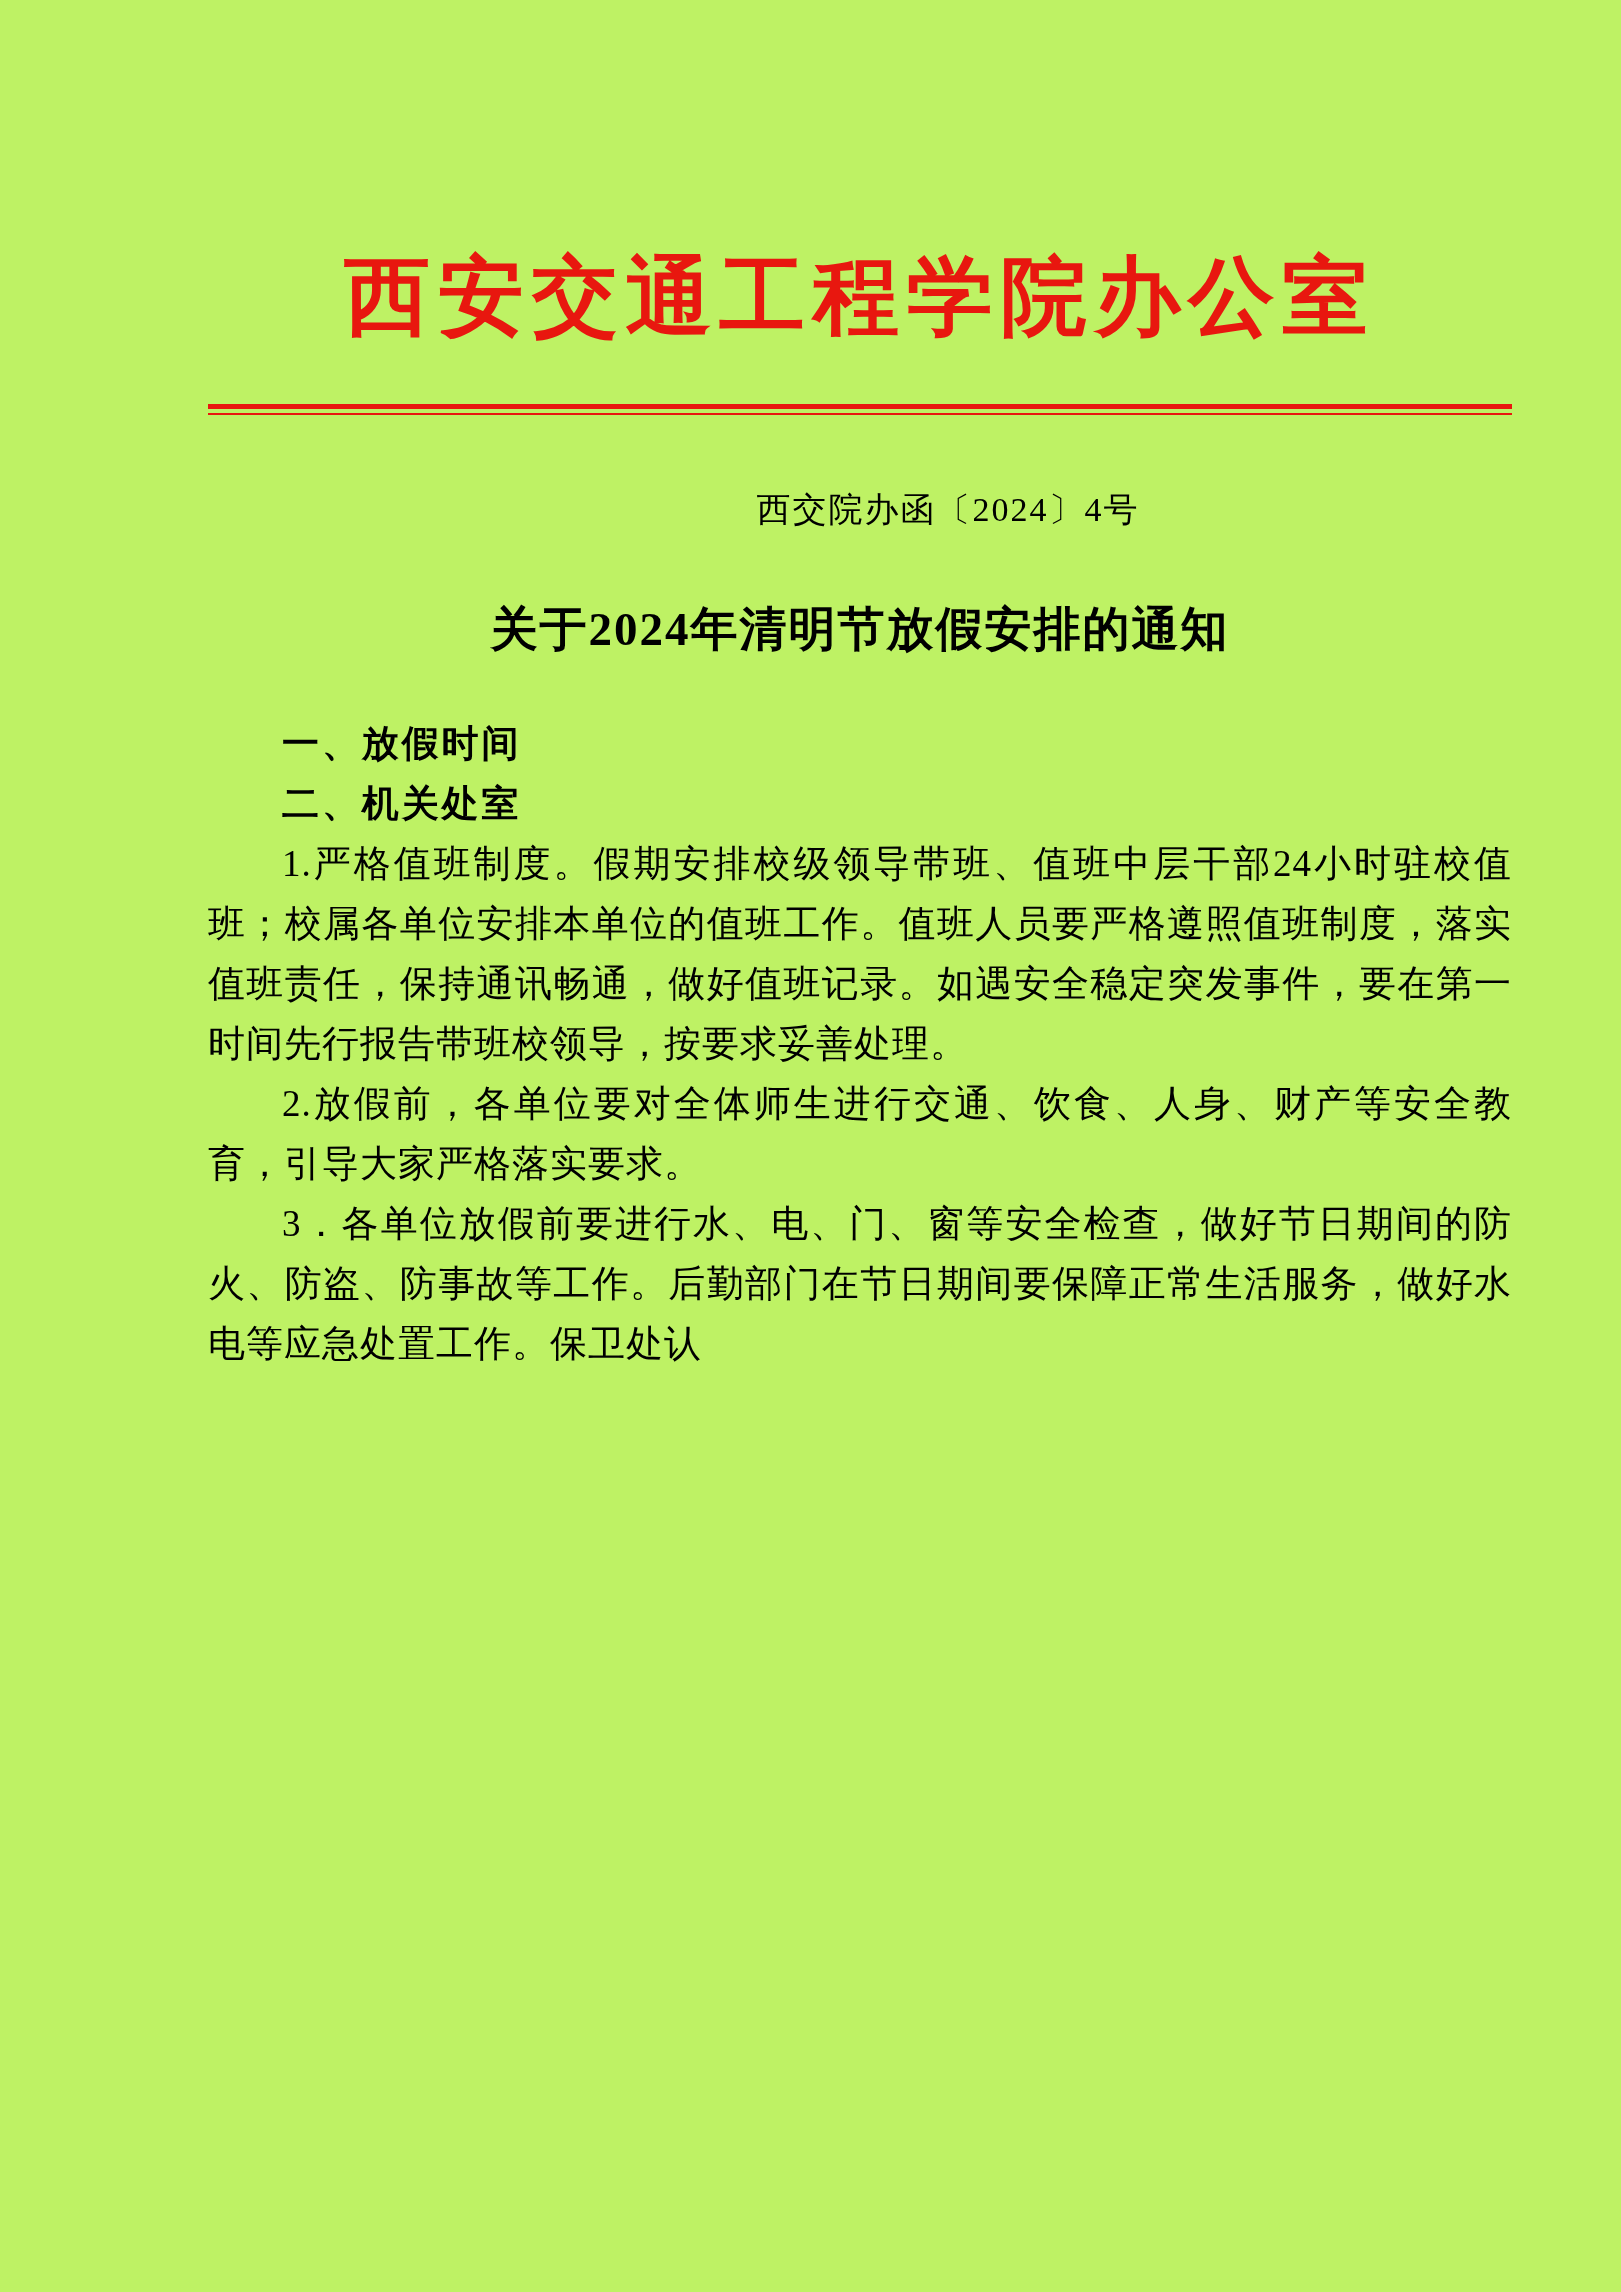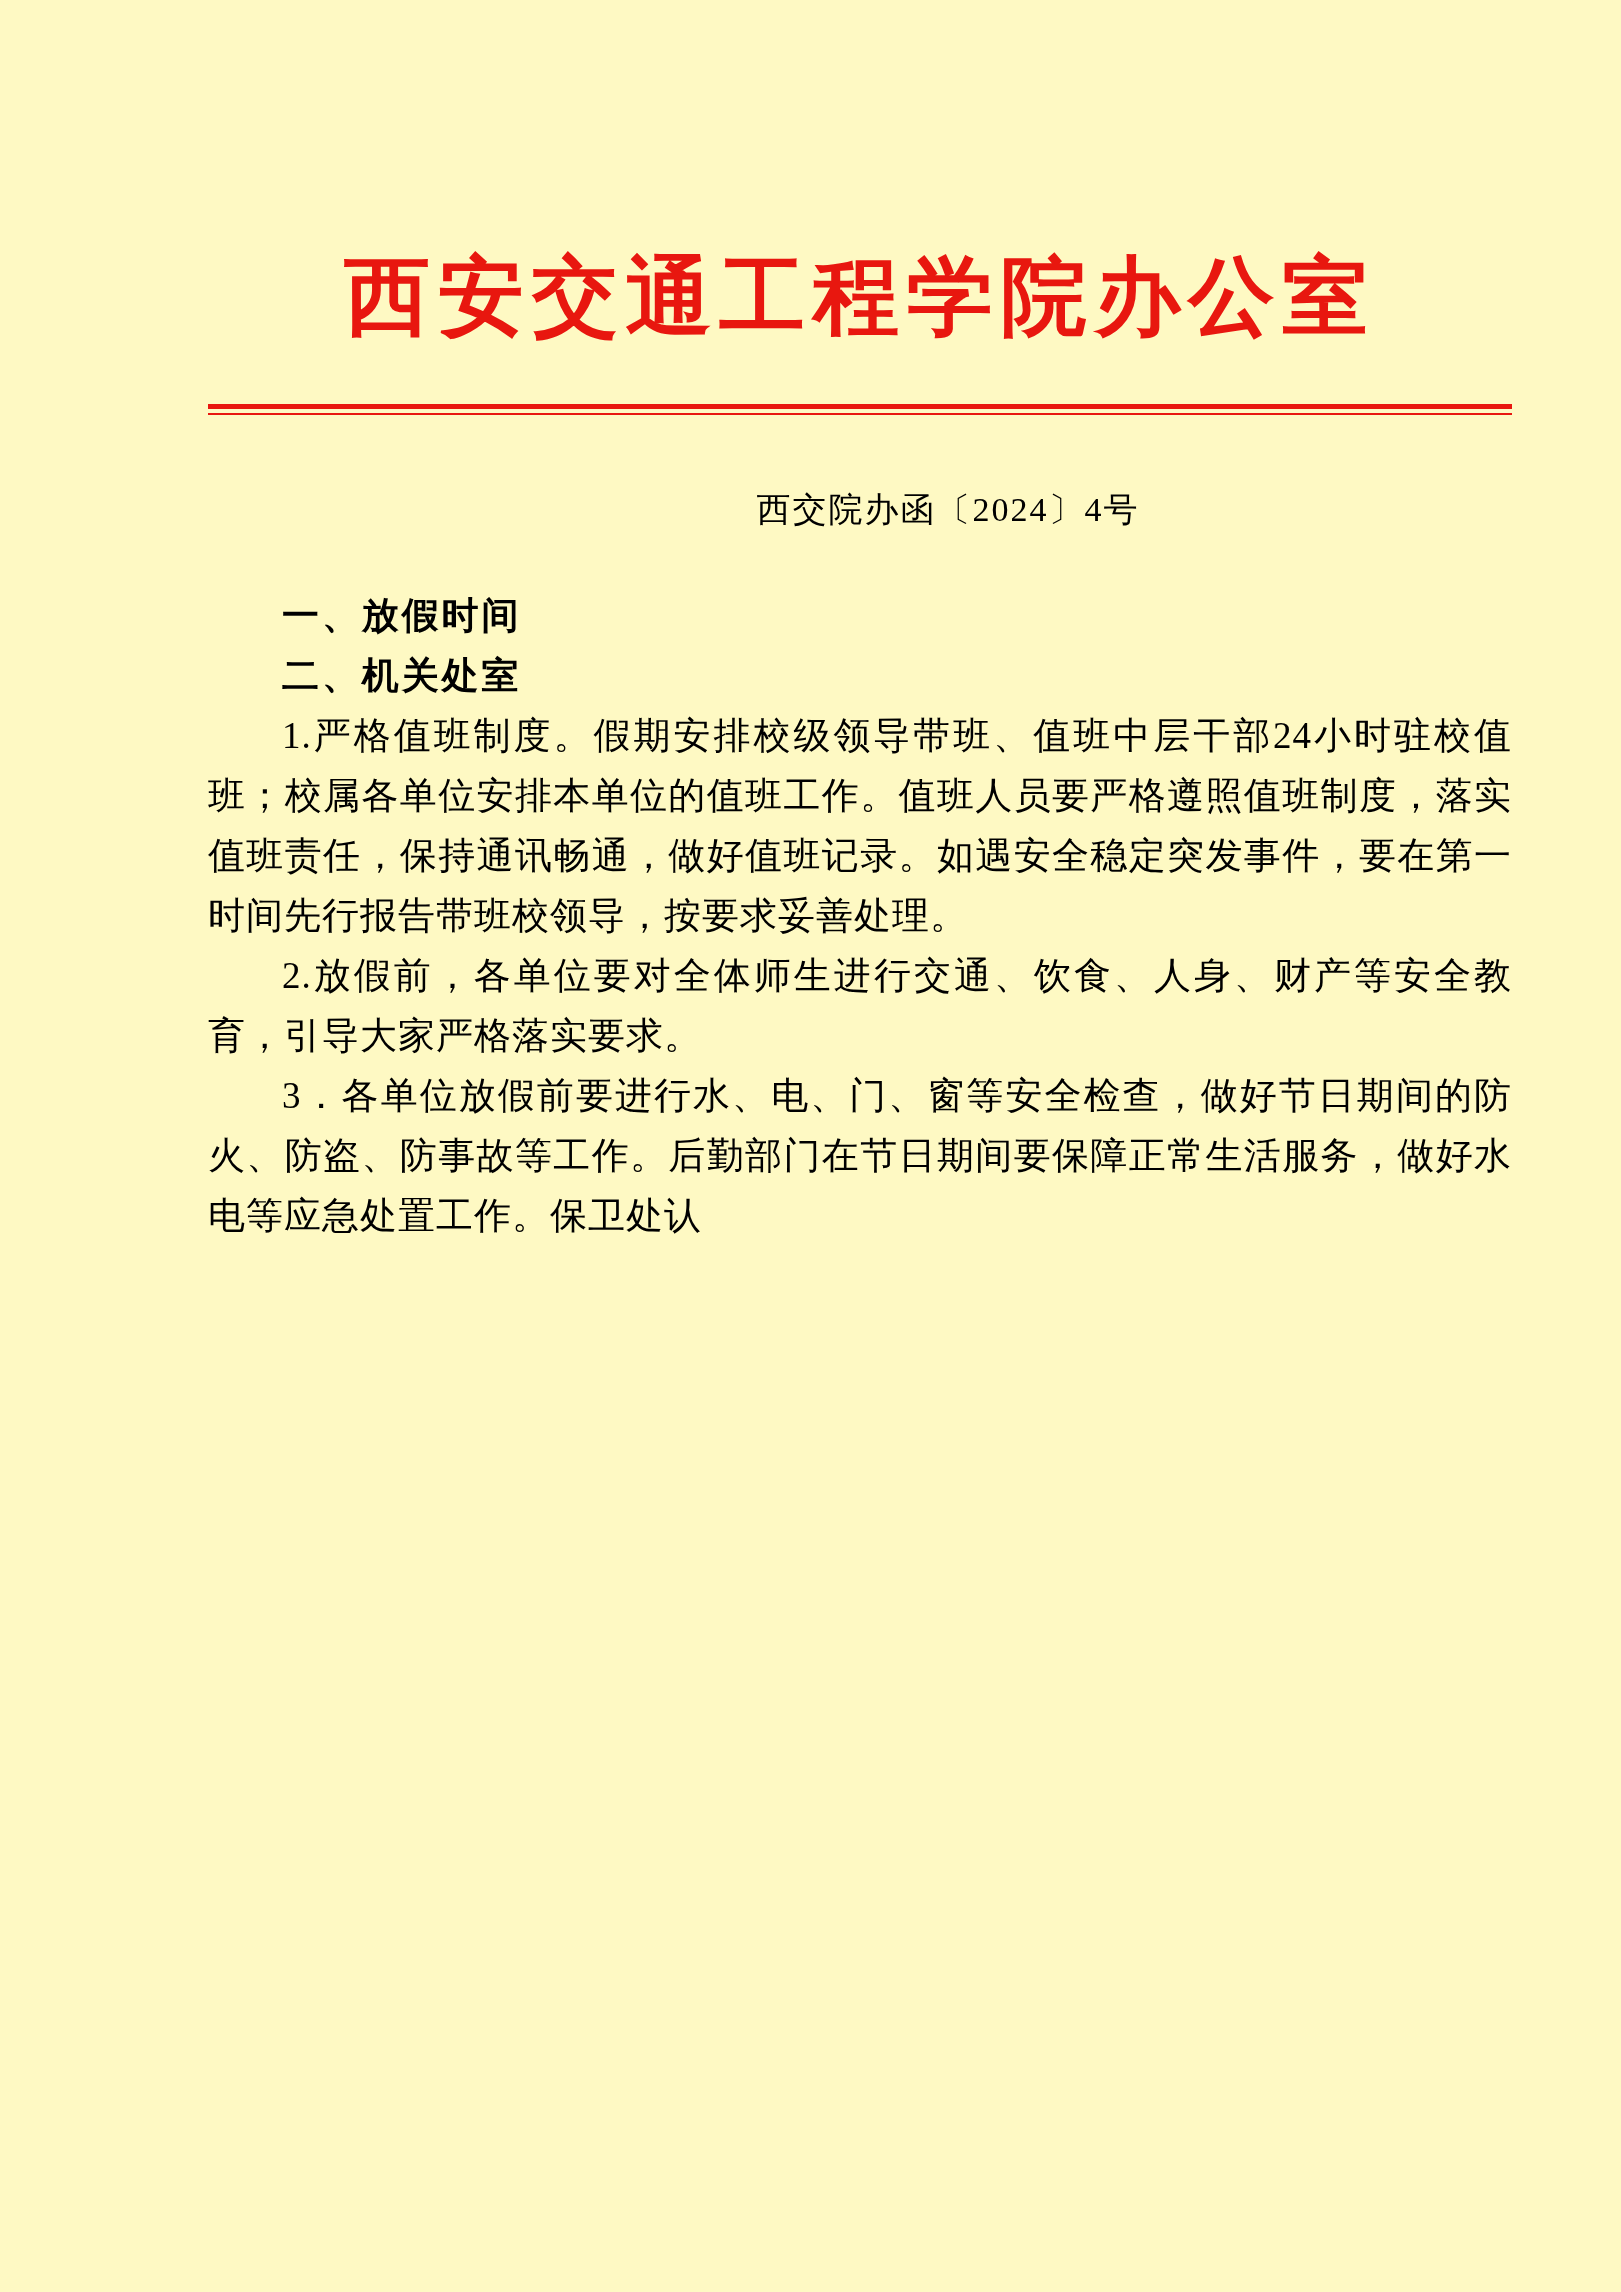--- a/index.html
+++ b/index.html
@@ -13,21 +13,21 @@
     font-family: "Liberation Serif", serif;
     color: #000000;
     overflow: hidden;
   }
   .page {
     position: relative;
     width: 1621px;
     height: 2293px;
     box-sizing: border-box;
     padding: 0;
-    background: #fef9c3;
+    background: #bef264;
   }
   .content {
     position: absolute;
     left: 208px;
     top: 0;
     width: 1304px;
   }
 
   
   .letterhead {
@@ -107,20 +107,21 @@
 
     <div class="letterhead">西安交通工程学院办公室</div>
 
     <div class="rule-wrap">
       <div class="rule-thick"></div>
       <div class="rule-thin"></div>
     </div>
 
     <div class="doc-number">西交院办函〔2024〕4号</div>
 
+    <div class="doc-title">关于2024年清明节放假安排的通知</div>
 
     <div class="body-text">
 
 
       <p class="heading-sub">一、放假时间</p>
 
 
       <p class="heading-sub">二、机关处室</p>
 
       <p class="p-indent">1.严格值班制度。假期安排校级领导带班、值班中层干部24小时驻校值班；校属各单位安排本单位的值班工作。值班人员要严格遵照值班制度，落实值班责任，保持通讯畅通，做好值班记录。如遇安全稳定突发事件，要在第一时间先行报告带班校领导，按要求妥善处理。</p>

